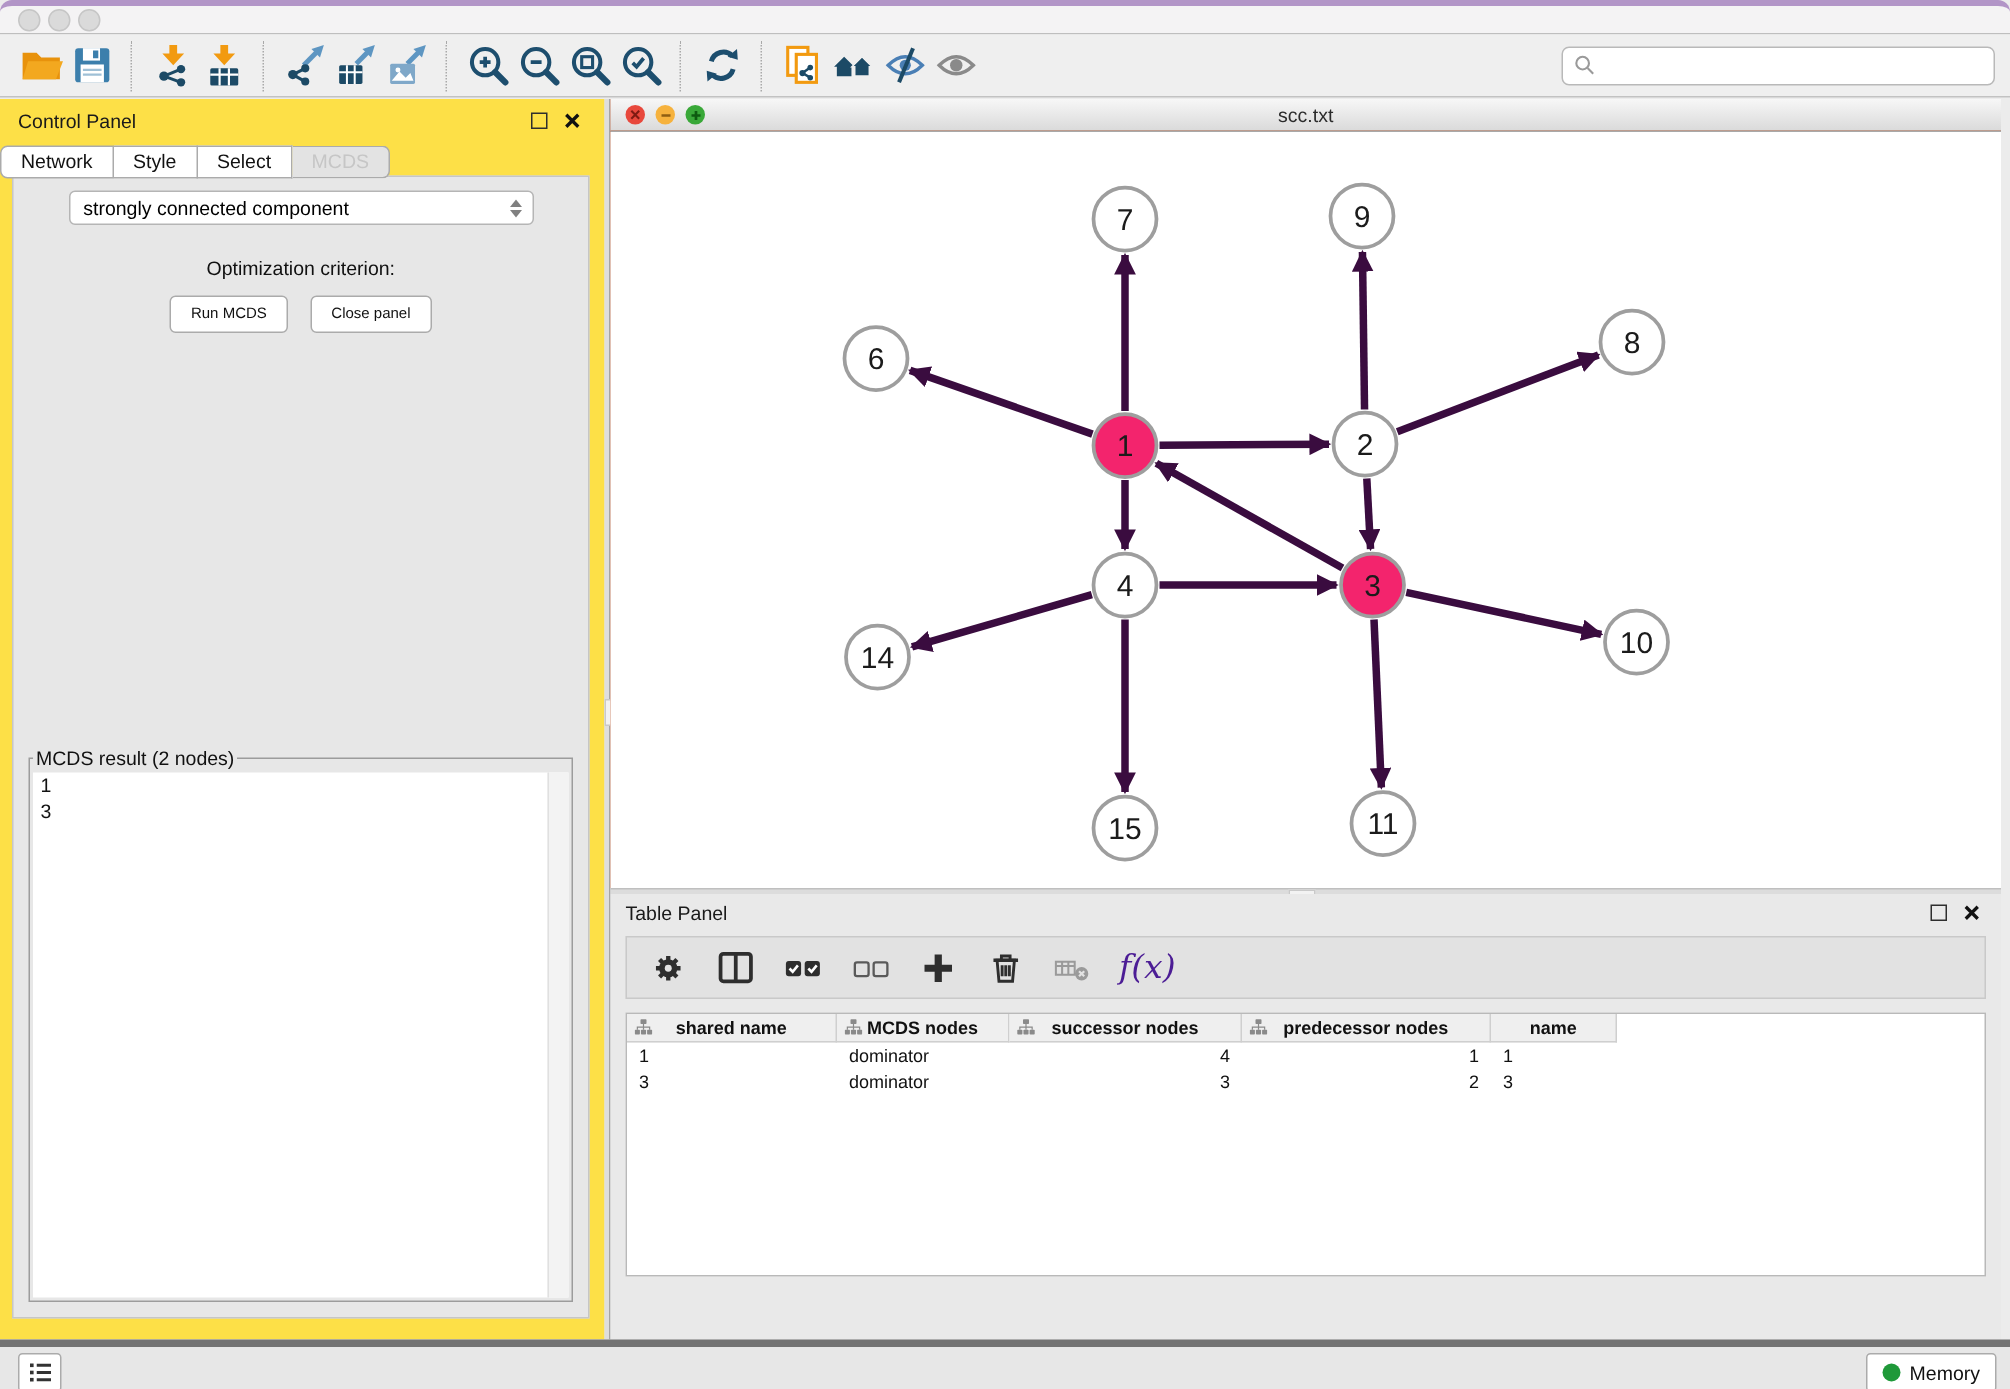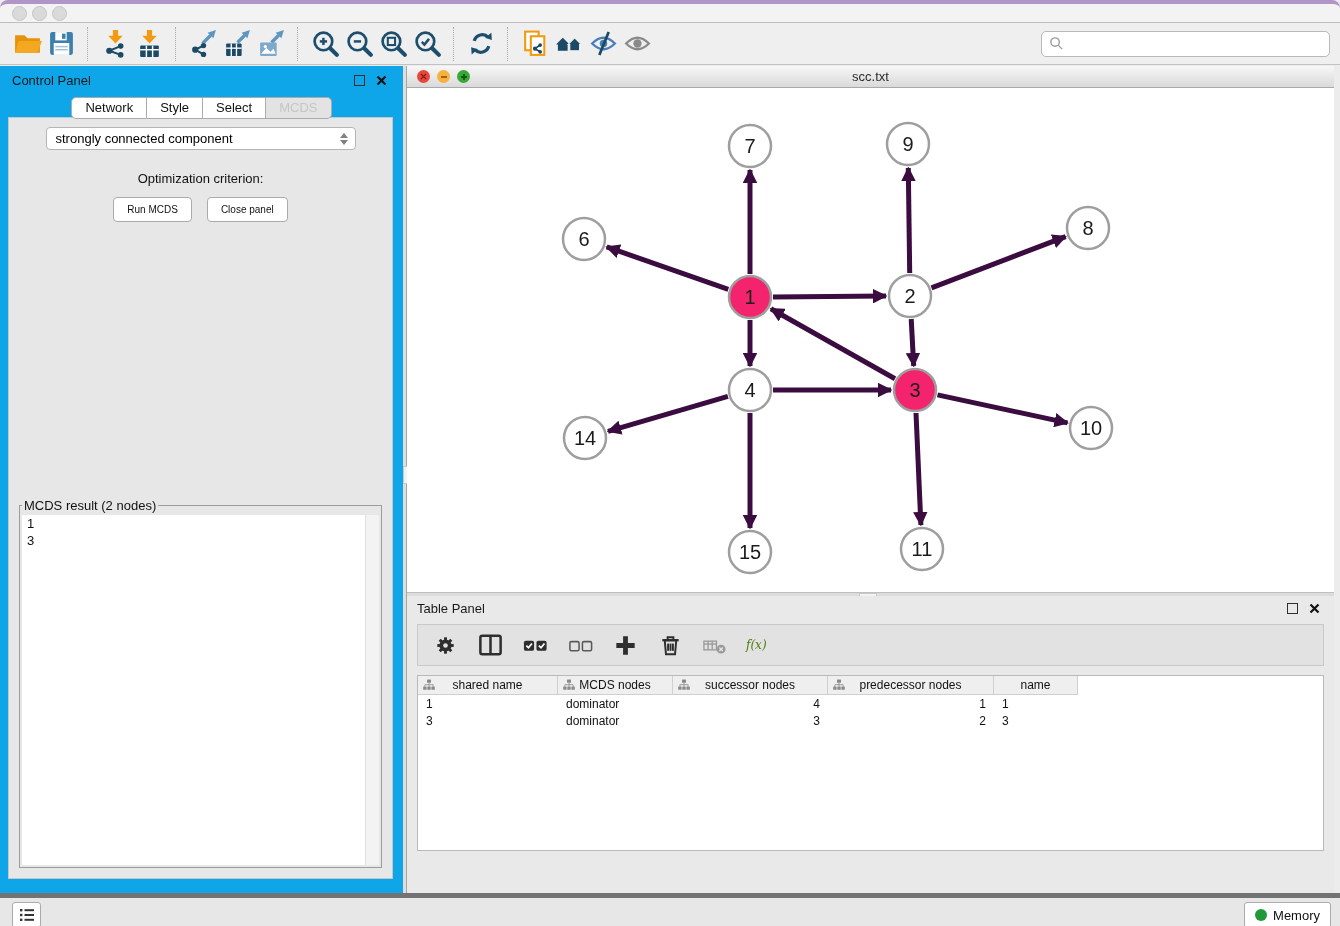--- a/index.html
+++ b/index.html
@@ -19,26 +19,26 @@
   .tbtn svg{width:29px;height:29px;}
   .tsep{width:1px;height:34px;border-left:1px dotted #A9A9A9;margin:0 9px;flex:0 0 auto;}
   #search-box{margin-left:auto;width:289px;height:26px;background:#fff;border:1px solid #B9B9B9;
     border-radius:5px;display:flex;align-items:center;padding:0 7px;box-sizing:border-box;}
   #search-box input{border:none;outline:none;flex:1;font-size:13px;background:transparent;margin-left:5px;}
   
   .panel-title{font-size:13px;color:#1A1A1A;}
   .panel-icons{position:absolute;display:flex;gap:11px;align-items:center;}
   .float-icon{width:9px;height:9px;border:1.6px solid #2E2E2E;display:inline-block;}
   
-  #control-panel{top:66px;left:0;width:403px;height:827px;background:#0ea5e9;}
+  #control-panel{top:66px;left:0;width:403px;height:827px;background:#fde047;}
   #vsplit{top:66px;left:403px;width:4px;height:827px;background:#DEDEDE;border-right:1px solid #A5A5A5;box-sizing:border-box;}
   #vsplit .grip{position:absolute;top:400px;left:0;width:3px;height:16px;background:#F2F2F2;border:1px solid #C9C9C9;}
   #cp-title{top:7px;left:12px;}
   #cp-icons{top:9px;right:16px;}
-  .tabrow{display:flex;justify-content:center;}
+  .tabrow{display:flex;}
   #cp-tabs{top:31px;left:0;width:403px;z-index:2;}
   .tab{height:20px;line-height:20px;padding:0 13px;background:#fff;border:1px solid #ABABAB;
     border-left:none;font-size:13px;color:#111;}
   .tab:first-child{border-left:1px solid #ABABAB;border-radius:5px 0 0 5px;}
   .tab:last-child{border-radius:0 5px 5px 0;}
   .tab.selected{background:#E3E3E3;color:#C6C6C6;}
   #cp-content{top:51px;left:8px;width:385px;height:762px;background:#E7E7E7;
     border:1px solid #C6C6C6;box-sizing:border-box;}
   #opt-label{margin-top:21px;text-align:center;font-size:13px;color:#111;}
   #criterion{margin:9px auto 0;width:310px;height:23px;background:#fff;border:1px solid #B5B5B5;
@@ -66,28 +66,28 @@
   #hsplit{left:407px;top:592px;width:927px;height:4px;background:#DCDCDC;border-top:1px solid #BFBFBF;box-sizing:border-box;}
   #hsplit .grip{position:absolute;left:452px;top:0;width:16px;height:3px;background:#F2F2F2;border:1px solid #C9C9C9;}
   
   #table-panel{left:407px;top:596px;width:927px;height:297px;background:#E9E9E9;}
   #tp-title{top:5px;left:10px;}
   #tp-icons{top:7px;right:14px;}
   #tp-toolbar{position:absolute;left:10px;right:10px;top:28px;height:42px;background:#E2E2E2;
     border:1px solid #C9C9C9;box-sizing:border-box;display:flex;align-items:center;gap:17px;padding:0 13px;}
   .tpbtn{width:28px;height:28px;display:flex;align-items:center;justify-content:center;}
   .tpbtn svg{width:27px;height:27px;}
-  #fx-label{font-family:"DejaVu Serif",serif;font-style:italic;font-size:12px;color:#4d7c0f;}
+  #fx-label{font-family:"DejaVu Serif",serif;font-style:italic;font-size:22px;color:#4c1d95;}
   #tp-table{position:absolute;left:10px;right:10px;top:79px;height:176px;background:#fff;
     border:1px solid #B9B9B9;box-sizing:border-box;overflow:hidden;}
   #tp-head{display:flex;height:19px;}
   .hcell{background:#EFEFEF;border-right:1px solid #CFCFCF;border-bottom:1px solid #CFCFCF;
     display:flex;align-items:center;justify-content:center;gap:5px;font-size:12px;color:#111;box-sizing:border-box;}
   .hcell svg{position:absolute;left:5px;}
-  .hcell{position:relative;}
+  .hcell{position:relative;font-weight:bold;}
   .trow{display:flex;height:17px;align-items:center;}
   .tcell{font-size:12px;color:#111;box-sizing:border-box;padding:0 8px;}
   #tp-tabs{top:266px;left:0;width:927px;}
   
   #status-bar{left:0;bottom:0;width:1340px;height:33px;background:#E7E7E7;border-top:5px solid #737373;box-sizing:border-box;}
   #list-btn{position:absolute;left:12px;top:4px;width:27px;height:24px;background:#fff;
     border:1px solid #ABABAB;border-radius:3px;display:flex;align-items:center;justify-content:center;}
   #memory-btn{position:absolute;right:9px;top:4px;height:24px;padding:0 10px;background:#fff;
     border:1px solid #ABABAB;border-radius:3px;display:flex;align-items:center;gap:6px;font-size:13px;color:#111;}
   #memory-dot{width:12px;height:12px;border-radius:50%;background:#1F9939;}

